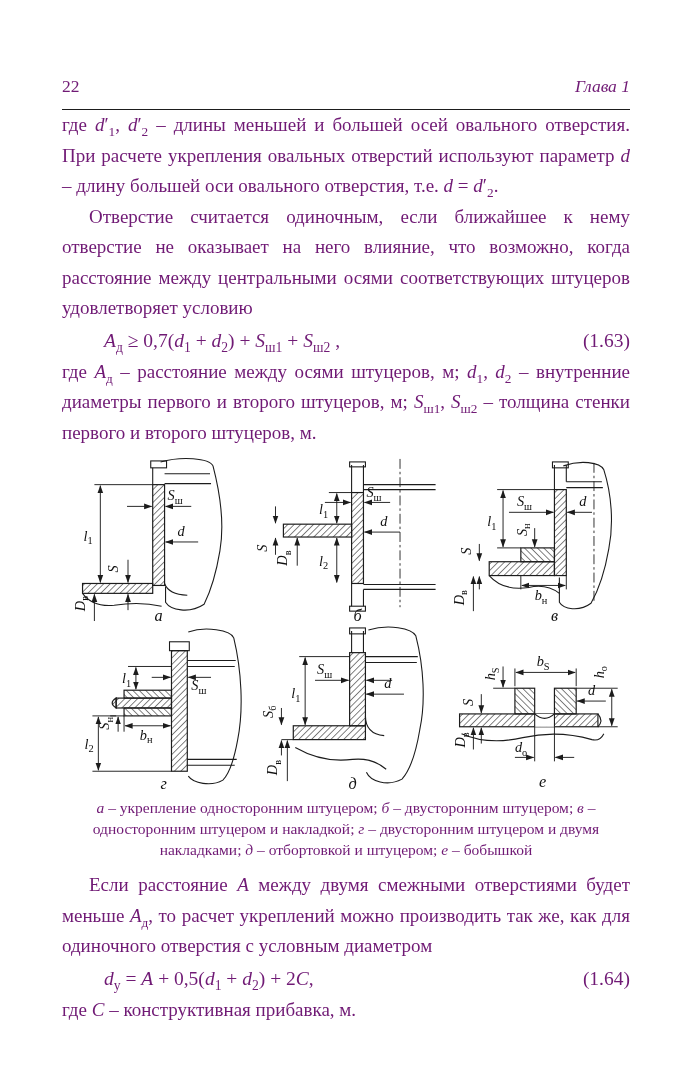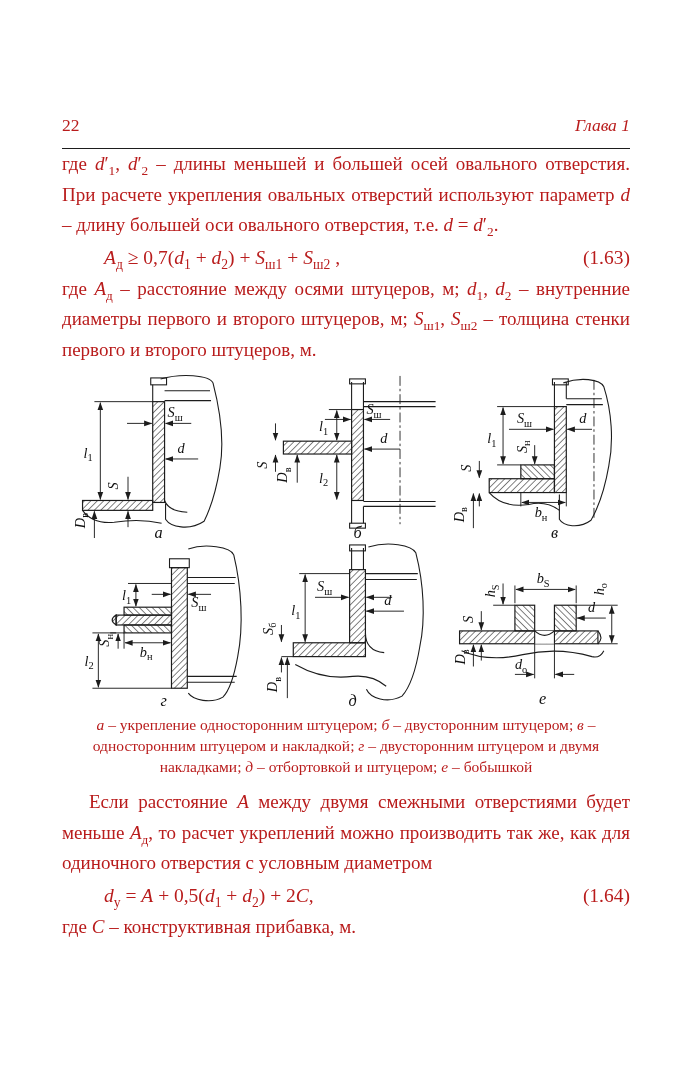--- a/index.html
+++ b/index.html
@@ -1,17 +1,17 @@
 <!DOCTYPE html>
 <html lang="ru"><head>
 <meta charset="utf-8">
 <style>
   html,body{margin:0;padding:0;background:#ffffff;}
   .page{position:relative;width:691px;height:1072px;box-sizing:border-box;
-        padding:115px 61px 0 62px;background:#fff;color:#b91c1c;
+        padding:76px 61px 0 62px;background:#fff;color:#701a75;
         font-family:"Liberation Serif",serif;overflow:hidden;}
   
   .hdr{display:flex;justify-content:space-between;align-items:baseline;
        font-size:17.5px;border-bottom:1.6px solid #1d1d1d;padding-bottom:12px;}
   .hdr .chapter{font-style:italic;}
   
   .bodytext{}
   p.para{margin:0;text-align:justify;font-size:19px;line-height:30.5px;}
   p.indent{text-indent:27px;}
   .formula{display:flex;align-items:flex-end;font-size:19.5px;line-height:33px;gap:11px;}
@@ -60,20 +60,21 @@
 
 <div class="page">
 
   <div class="hdr">
     <span>22</span>
     <span class="chapter">Глава 1</span>
   </div>
 
   <div class="bodytext">
     <p class="para">где <i>d</i>′<sub>1</sub>, <i>d</i>′<sub>2</sub> – длины меньшей и большей осей овального отверстия. При расчете укрепления овальных отверстий используют параметр <i>d</i> – длину большей оси овального отверстия, т.е. <i>d</i> = <i>d</i>′<sub>2</sub>.</p>
+    <p class="para indent">Отверстие считается одиночным, если ближайшее к нему отверстие не оказывает на него влияние, что возможно, когда расстояние между центральными осями соответствующих штуцеров удовлетворяет условию</p>
 
     <div class="formula">
       <span class="f-expr"><i>A</i><sub>д</sub> ≥ 0,7(<i>d</i><sub>1</sub> + <i>d</i><sub>2</sub>) + <i>S</i><sub>ш1</sub> + <i>S</i><sub>ш2</sub> ,</span>
       <span class="f-num">(1.63)</span>
     </div>
 
     <p class="para">где <i>A</i><sub>д</sub> – расстояние между осями штуцеров, м; <i>d</i><sub>1</sub>, <i>d</i><sub>2</sub> – внутренние диаметры первого и второго штуцеров, м; <i>S</i><sub>ш1</sub>, <i>S</i><sub>ш2</sub> – толщина стенки первого и второго штуцеров, м.</p>
   </div>
 
   <div class="fig">

